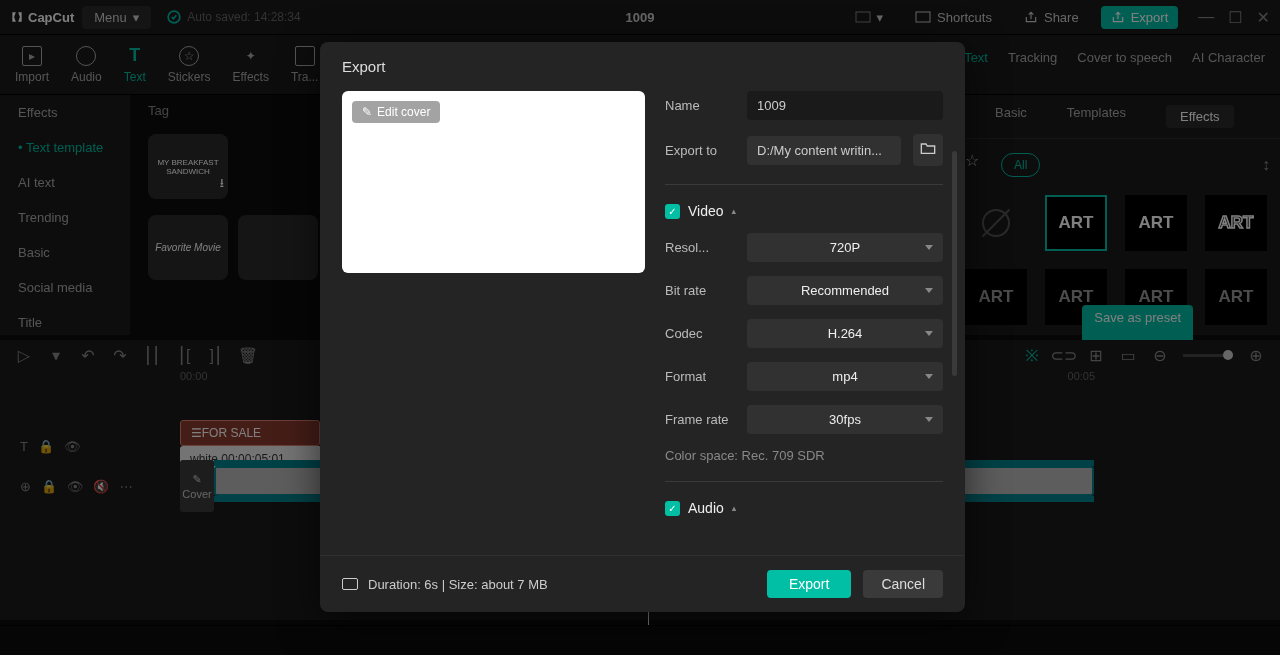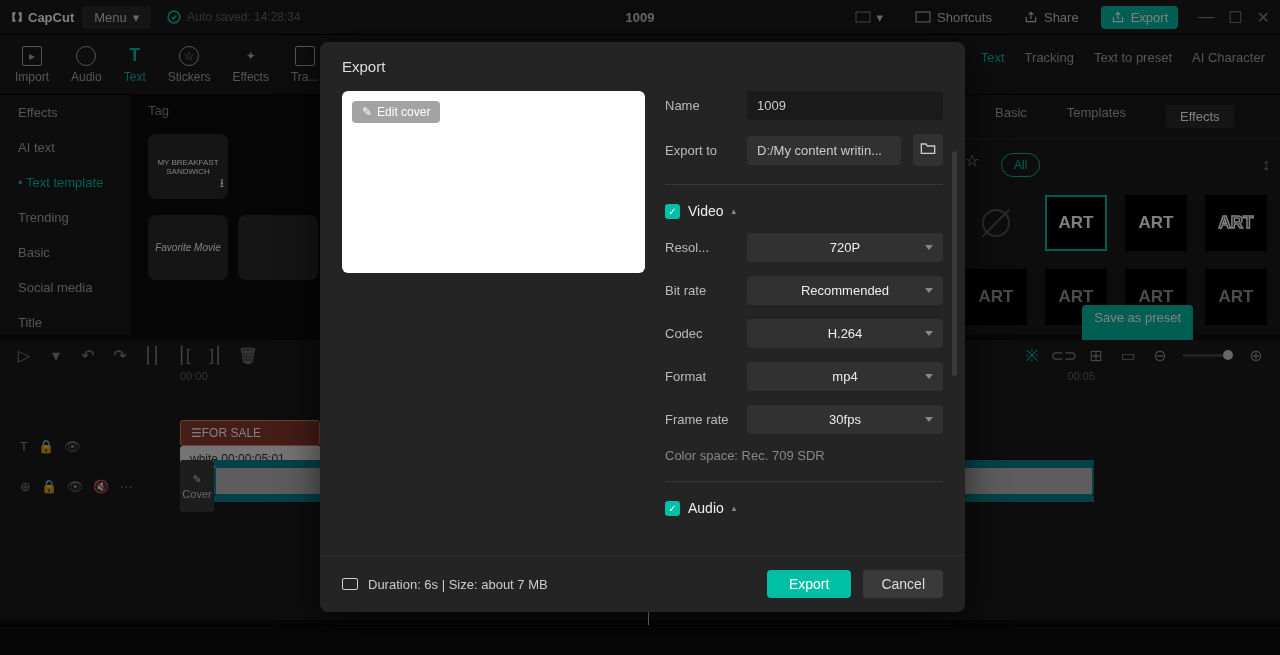--- a/index.html
+++ b/index.html
@@ -195,28 +195,28 @@
     </div>
   <div class="tooltab">
       <div class="tooltab-icon"></div>
       <span>Tra...</span>
     </div>
 </div>
 
 <div class="sectabs-right">
   <span class="active">Text</span>
   <span>Tracking</span>
-  <span>Text to preset</span>
+  <span>Cover to speech</span>
   <span>AI Character</span>
 </div>
 
 <div class="leftpanel">
   <div class="leftpanel-item">Effects</div>
+  <div class="leftpanel-item active sub">Text template</div>
   <div class="leftpanel-item">AI text</div>
-  <div class="leftpanel-item active sub">Text template</div>
   <div class="leftpanel-item">Trending</div>
   <div class="leftpanel-item">Basic</div>
   <div class="leftpanel-item">Social media</div>
   <div class="leftpanel-item">Title</div>
 </div>
 
 <div class="tagarea">
   <div class="taglabel">Tag</div>
   <div class="thumbs">
     <div class="thumb breakfast">

